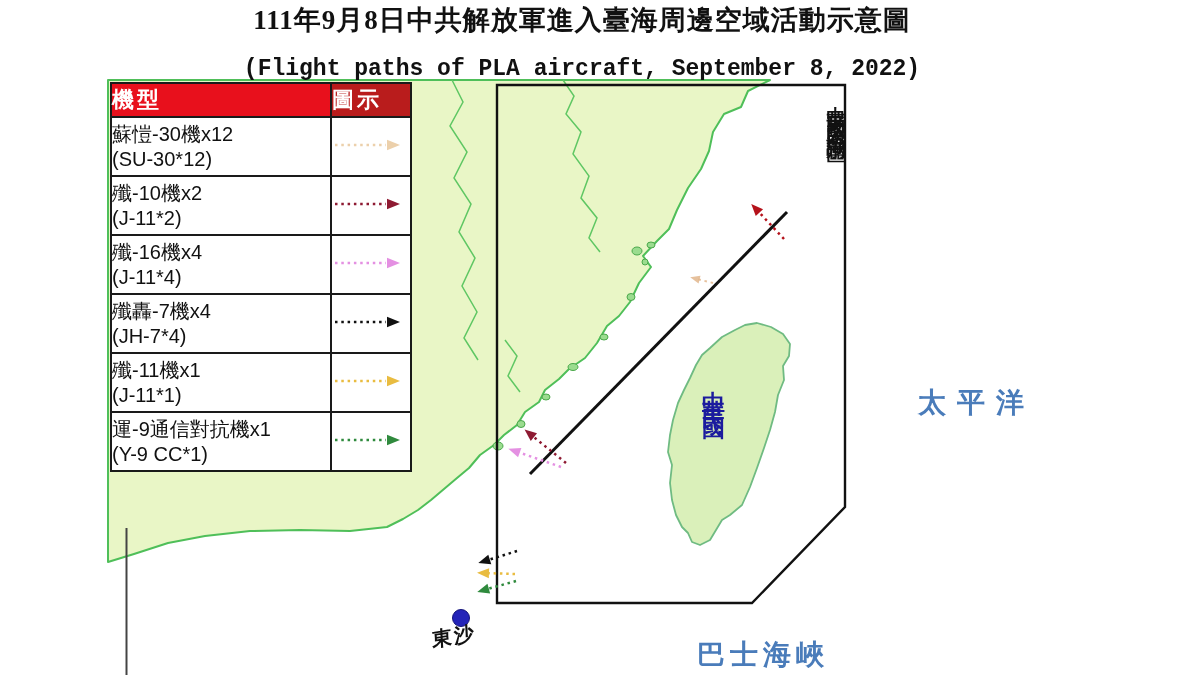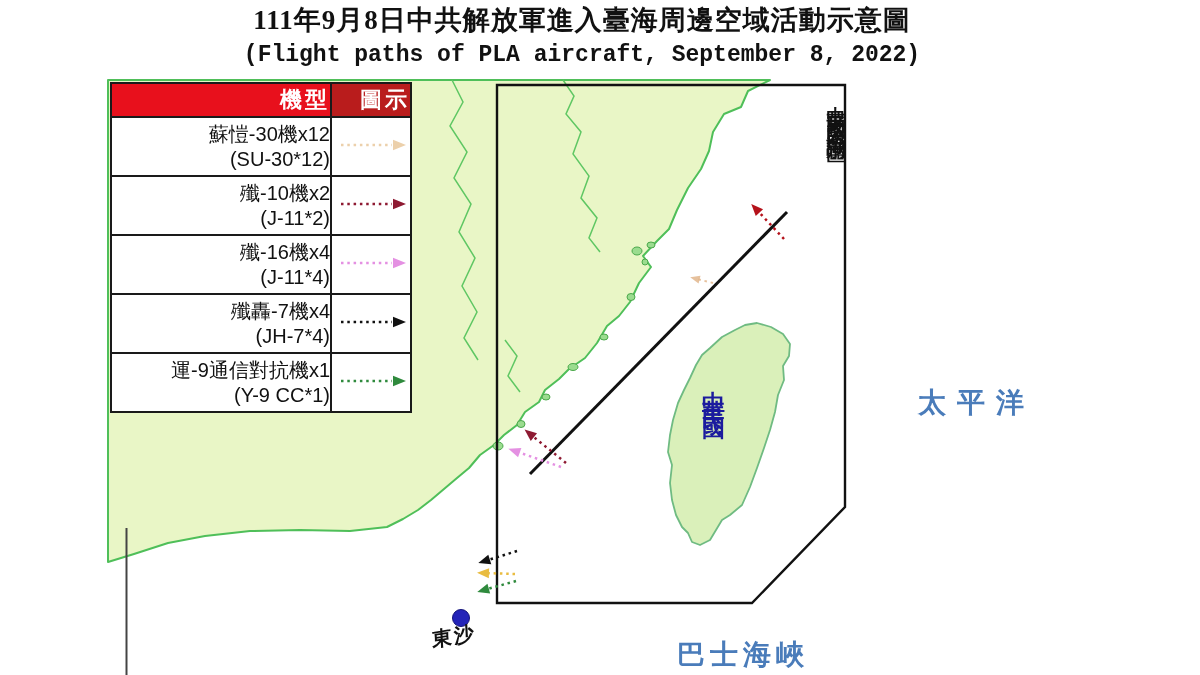--- a/index.html
+++ b/index.html
@@ -3,44 +3,44 @@
 <meta charset="utf-8">
 <style>
   html,body{margin:0;padding:0;background:#fff;}
   body{width:1200px;height:675px;position:relative;overflow:hidden;
        font-family:"Liberation Sans",sans-serif;}
   .stage{position:absolute;left:0;top:0;width:1200px;height:675px;}
 
   
   .title{position:absolute;top:2px;left:0;width:1164px;text-align:center;z-index:4;color:#111;}
   .title .l1{font-family:"Liberation Serif",serif;font-weight:700;font-size:27px;letter-spacing:1px;}
-  .title .l2{font-family:"Liberation Mono",monospace;font-weight:700;font-size:23px;margin-top:4px;}
+  .title .l2{font-family:"Liberation Mono",monospace;font-weight:700;font-size:23px;margin-top:18px;}
 
   
   #mapsvg{position:absolute;left:0;top:0;z-index:1;}
 
   
   table.legend{position:absolute;left:110px;top:82px;width:300px;z-index:3;
     border-collapse:collapse;table-layout:fixed;background:#fff;}
-  table.legend th,table.legend td{border:2px solid #1a1a1a;text-align:right;
+  table.legend th,table.legend td{border:2px solid #1a1a1a;text-align:left;
     vertical-align:middle;padding:0;}
   table.legend th{color:#fff;font-size:22px;font-weight:700;height:32px;letter-spacing:3px;
     font-family:"Liberation Serif",serif;}
   table.legend td.type{font-size:20px;line-height:1.22;color:#111;height:57px;}
   table.legend td.sym{height:57px;}
 
   
   .vlabel{position:absolute;z-index:2;writing-mode:vertical-rl;text-orientation:upright;
     font-family:"Liberation Serif",serif;font-weight:700;}
   .adiz-label{left:823px;top:90px;font-size:19px;letter-spacing:5px;color:#111;}
   .taiwan-label{left:698px;top:372px;font-size:23px;letter-spacing:9px;color:#1b1b9e;}
   .sea-label{position:absolute;z-index:2;font-family:"Liberation Serif",serif;
     font-weight:700;color:#4a7cba;font-size:28px;}
   .pacific{left:918px;top:384px;letter-spacing:2px;}
-  .bashi{left:677px;top:636px;letter-spacing:5px;}
+  .bashi{left:697px;top:636px;letter-spacing:5px;}
   .dongsha{position:absolute;left:432px;top:623px;z-index:2;font-size:20px;font-weight:700;
     color:#111;font-family:"Liberation Serif",serif;letter-spacing:2px;
     transform:rotate(-9deg) skewX(-6deg);}
 </style>
 </head>
 <body>
 
 <div class="stage">
 
   <svg id="mapsvg" width="1200" height="675" viewBox="0 0 1200 675">
@@ -159,20 +159,32 @@
       <div class="en">(JH-7*4)</div>
     </td>
     <td class="sym">
       <svg width="72" height="20" viewBox="0 0 72 20">
         <line x1="3" y1="10" x2="54" y2="10" stroke="#111111" stroke-width="2.6" stroke-dasharray="2.5 3.8"></line>
         <polygon points="68,10 55,4.8 55,15.2" fill="#111111"></polygon>
       </svg>
     </td>
   </tr>
 
+  <tr>
+    <td class="type">
+      <div class="zh">殲-11機x1</div>
+      <div class="en">(J-11*1)</div>
+    </td>
+    <td class="sym">
+      <svg width="72" height="20" viewBox="0 0 72 20">
+        <line x1="3" y1="10" x2="54" y2="10" stroke="#e9bc40" stroke-width="2.6" stroke-dasharray="2.5 3.8"></line>
+        <polygon points="68,10 55,4.8 55,15.2" fill="#e9bc40"></polygon>
+      </svg>
+    </td>
+  </tr>
 
   <tr>
     <td class="type">
       <div class="zh">運-9通信對抗機x1</div>
       <div class="en">(Y-9 CC*1)</div>
     </td>
     <td class="sym">
       <svg width="72" height="20" viewBox="0 0 72 20">
         <line x1="3" y1="10" x2="54" y2="10" stroke="#2f8a3d" stroke-width="2.6" stroke-dasharray="2.5 3.8"></line>
         <polygon points="68,10 55,4.8 55,15.2" fill="#2f8a3d"></polygon>

